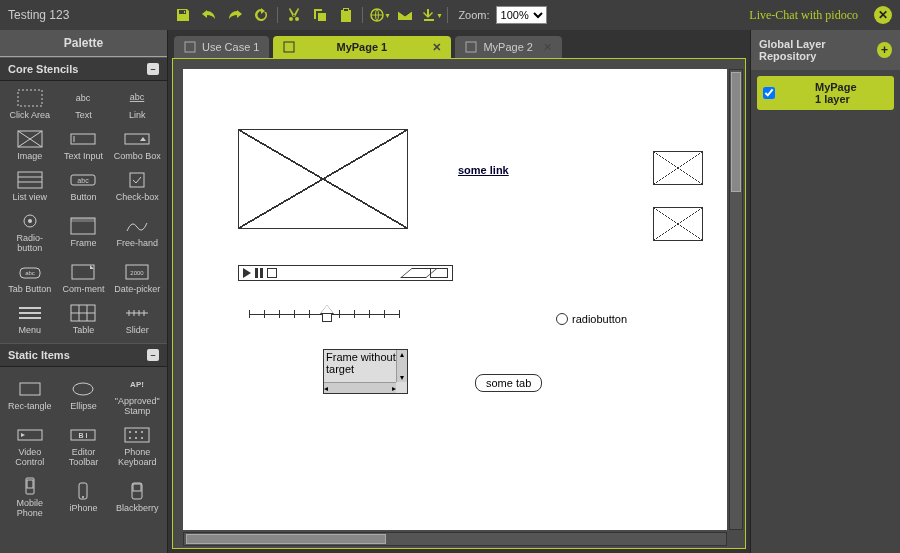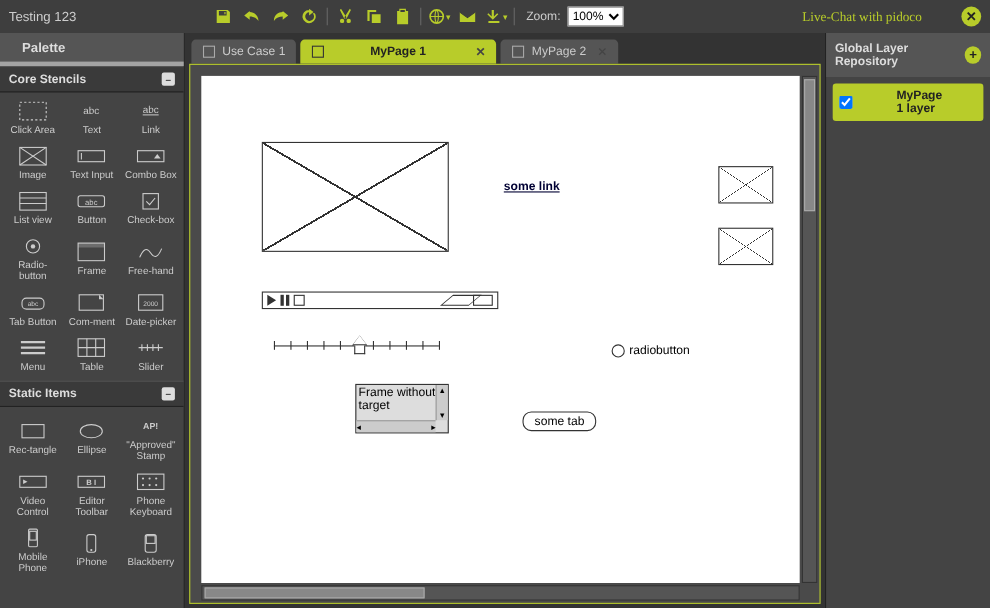--- a/index.html
+++ b/index.html
@@ -1,30 +1,30 @@
 <!DOCTYPE html>
 <html><head>
 <meta charset="utf-8">
 <style>
 *{margin:0;padding:0;box-sizing:border-box;font-family:Arial,Helvetica,sans-serif;}
 html,body{width:900px;height:553px;overflow:hidden;background:#3a3a3a;}
 .app{width:900px;height:553px;display:flex;flex-direction:column;}
-.topbar{height:30px;background:#3e3e3e;display:flex;align-items:center;padding:0 8px;gap:24px;color:#ddd;font-size:12px;}
+.topbar{height:30px;background:#3e3e3e;display:flex;align-items:center;padding:0 8px;gap:4px;color:#ddd;font-size:12px;}
 .title{flex:0 0 auto;color:#ccc;margin-right:100px;}
 .tb-icons{display:flex;align-items:center;gap:6px;}
 .tb-icons .ico{width:20px;height:20px;display:flex;align-items:center;justify-content:center;color:#b8cc2a;cursor:pointer;}
 .tb-sep{width:1px;height:16px;background:#666;}
 .zoomlabel{color:#ccc;font-size:11px;margin-left:4px;}
 .zoomselect{height:18px;font-size:11px;background:#fff;border:1px solid #888;}
 .livechat{margin-left:auto;color:#b8cc2a;font-size:12px;font-family:Liberation Serif, serif;}
 .closebtn{width:18px;height:18px;border-radius:50%;background:#b8cc2a;color:#222;display:flex;align-items:center;justify-content:center;font-size:12px;font-weight:bold;margin-left:12px;cursor:pointer;}
 
 .main{flex:1;display:flex;overflow:hidden;}
 .palette{width:168px;background:#444;border-right:1px solid #222;display:flex;flex-direction:column;}
-.palette-hdr{background:#555;color:#ddd;font-size:12px;font-weight:bold;padding:6px 20px;border-bottom:4px solid #a3a3a3;}
+.palette-hdr{background:#555;color:#ddd;font-size:12px;font-weight:bold;padding:6px 20px;border-bottom:1px solid #a3a3a3;text-align:center;}
 .palette-scroll{flex:1;overflow-y:auto;position:relative;}
 .section-hdr{background:#3a3a3a;color:#ddd;font-size:11px;font-weight:bold;padding:5px 8px;display:flex;align-items:center;justify-content:space-between;border-top:1px solid #555;border-bottom:1px solid #222;}
 .collapse{width:12px;height:12px;background:#ddd;border-radius:2px;display:flex;align-items:center;justify-content:center;color:#333;font-size:9px;}
 .stencil-grid{display:grid;grid-template-columns:repeat(3,1fr);gap:2px;padding:4px;}
 .stencil{display:flex;flex-direction:column;align-items:center;justify-content:center;color:#ccc;font-size:9px;text-align:center;padding:4px 2px;cursor:pointer;border-radius:2px;}
 .st-icon{width:26px;height:18px;border:1px solid #ccc;margin-bottom:3px;display:flex;align-items:center;justify-content:center;font-size:8px;color:#ccc;}
 .st-icon.noborder{border:none;}
 
 .center{flex:1;display:flex;flex-direction:column;background:#333;overflow:hidden;}
 .tabs{height:28px;display:flex;align-items:flex-end;padding:4px 6px 0 6px;gap:4px;}

